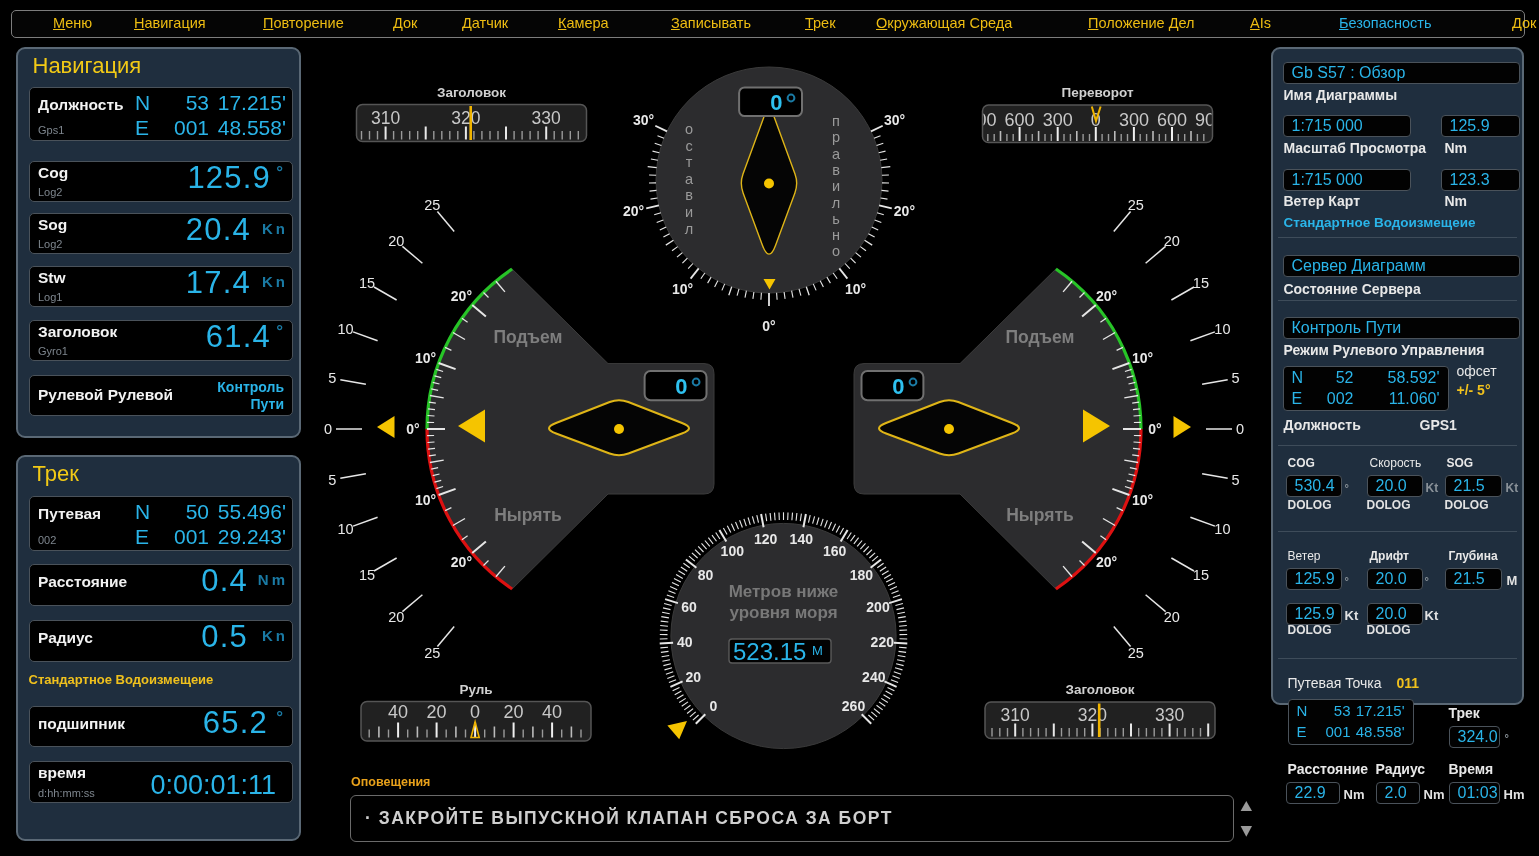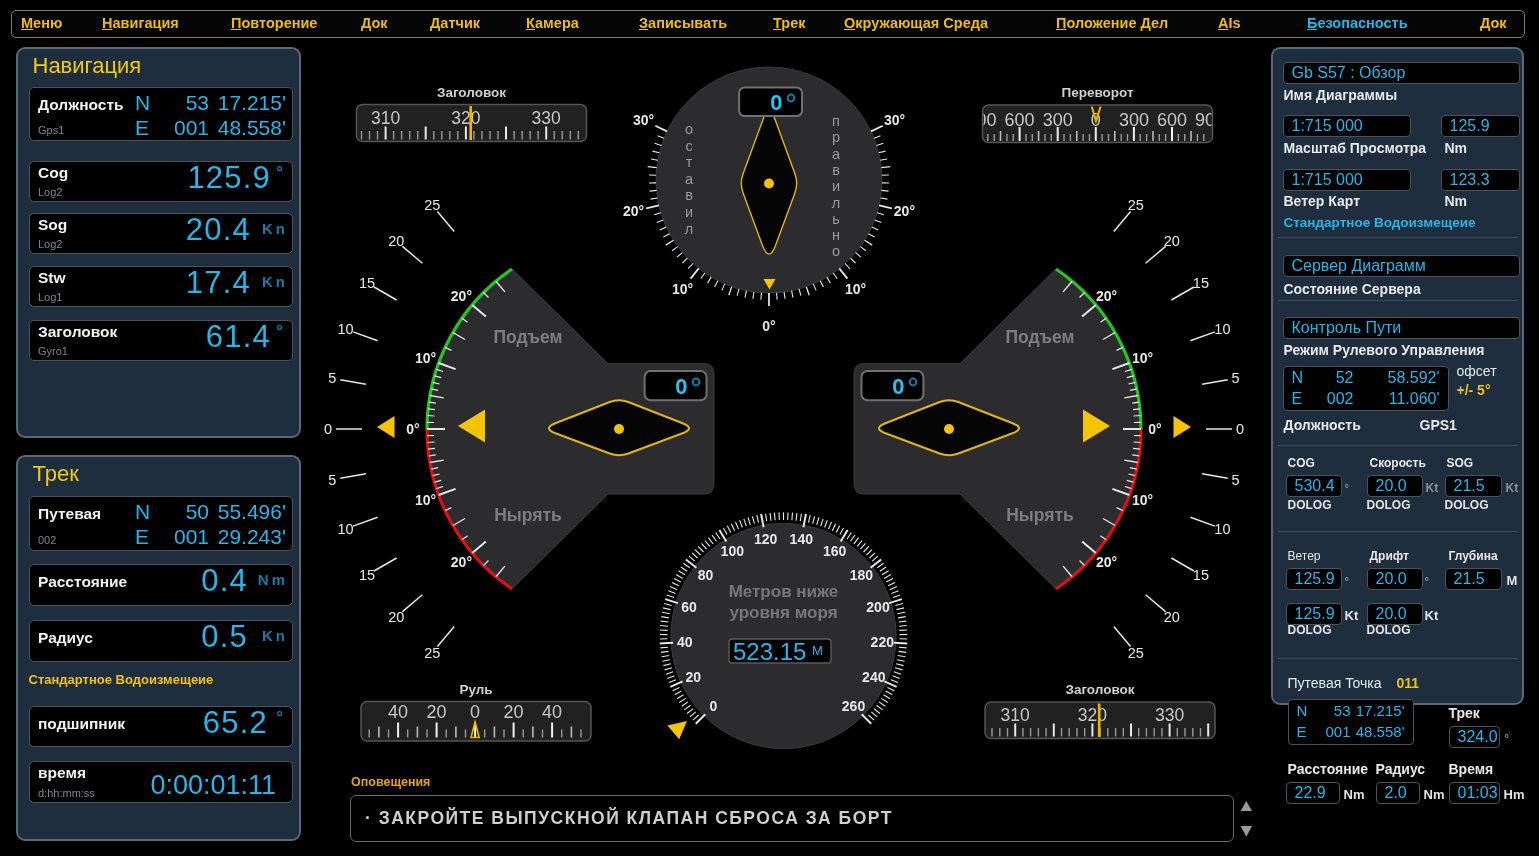--- a/index.html
+++ b/index.html
@@ -1,18 +1,18 @@
 <!DOCTYPE html>
 <html><head><meta charset="utf-8"><style>
 * { margin:0; padding:0; box-sizing:border-box; }
 html,body { background:#000; width:1539px; height:856px; overflow:hidden; }
 body { font-family:"Liberation Sans", sans-serif; position:relative; }
 #menubar { position:absolute; left:11px; top:9.5px; width:1514px; height:28px;
   border:1.5px solid #7d7d7d; border-radius:5px; background:#050505; }
-.mi { position:absolute; top:4px; font-size:14.5px; font-weight:bold; color:#eebd12; white-space:nowrap; }
+.mi { position:absolute; top:4px; font-size:14.5px; font-weight:normal; color:#eebd12; white-space:nowrap;margin-left:32px; }
 .mu { text-decoration:underline; }
 .panel { position:absolute; background:#1f2e3e; border:2px solid #5a6875; border-radius:9px; }
 .ptitle { position:absolute; left:15px; top:4px; font-size:22px; color:#f2ca16; }
 .bb { position:absolute; left:11.5px; width:264px; background:#000; border:1.5px solid #4a525a; border-radius:5px; }
 .lbl { position:absolute; left:8px; font-size:15.5px; font-weight:bold; color:#f2f2f2; }
 .sub { position:absolute; left:8px; font-size:11px; color:#7e868e; }
 .val { position:absolute; right:21px; top:-2px; font-size:31px; letter-spacing:1.2px; color:#2ab4e8; }
 .unit { position:absolute; right:4px; font-size:15px; font-weight:bold; letter-spacing:3px; color:#1a7aa4; }
 .udeg { position:absolute; right:9px; font-size:17px; font-weight:bold; color:#1a7aa4; }
 .cyr { position:absolute; right:8px; top:3px; font-size:14px; font-weight:bold; color:#2ab4e8; text-align:right; line-height:17px; }
@@ -641,20 +641,24 @@
       <span class="sub" style="bottom:3px">Log1</span>
    <span class="val" style="right:41px">17.4</span>
       <span class="unit" style="top:6px">Kn</span>
  </div>
  <div class="bb" style="top:270.5px;height:41px">
    <span class="lbl" style="top:2px">Заголовок</span>
       <span class="sub" style="bottom:3px">Gyro1</span>
    <span class="val">61.4</span>
       <span class="udeg" style="top:1px">°</span>
  </div>
+ <div class="bb" style="top:325.5px;height:41px">
+   <span class="lbl" style="top:10px">Рулевой Рулевой</span>
+   <div class="cyr">Контроль<br>Пути</div>
+ </div>
 </div>
 
 <div class="panel" style="left:15.5px;top:455px;width:285.5px;height:386px">
  <div class="ptitle">Трек</div>
  <div class="bb" style="top:38.5px;height:55px">
    <span class="lbl" style="top:8px">Путевая</span>
    <span class="sub" style="bottom:4px">002</span>
    <div class="coords" style="top:2px">
         <div class="crow" style="font-size:21px">
           <span class="cl">N</span>
@@ -734,21 +738,21 @@
         <span>002</span>
         <span>11.060'</span>
       </div>
  </div>
  <div style="position:absolute;left:184px;top:314px;font-size:14px;font-weight:normal;color:#e8e8e8">офсет</div>
  <div style="position:absolute;left:184px;top:333px;font-size:14px;font-weight:bold;color:#f0c11d">+/- 5°</div>
  <div style="position:absolute;left:11px;top:368px;font-size:14px;font-weight:bold;color:#e8e8e8">Должность</div>
     <div style="position:absolute;left:147px;top:368px;font-size:14px;font-weight:bold;color:#e8e8e8">GPS1</div>
  <div style="position:absolute;left:5px;right:5px;top:396px;border-top:1px solid #3e4c5a"></div>
  <div style="position:absolute;left:15px;top:407px;font-size:12px;font-weight:bold;color:#e8e8e8">COG</div>
-    <div style="position:absolute;left:97px;top:407px;font-size:12px;font-weight:bold;color:#e8e8e8">Скорость</div>
+    <div style="position:absolute;left:97px;top:407px;font-size:12px;font-weight:normal;color:#e8e8e8">Скорость</div>
     <div style="position:absolute;left:174px;top:407px;font-size:12px;font-weight:bold;color:#e8e8e8">SOG</div>
  <div class="sb" style="left:13px;top:426px;width:56px">
       <span style="font-size:16px">530.4</span>
     </div>
     <div style="position:absolute;left:72px;top:433px;font-size:11px;font-weight:bold;color:#8a9299">°</div>
  <div class="sb" style="left:94px;top:426px;width:56px">
       <span style="font-size:16px">20.0</span>
     </div>
     <div style="position:absolute;left:153px;top:432px;font-size:12px;font-weight:bold;color:#8a9299">Kt</div>
  <div class="sb" style="left:172px;top:426px;width:57px">

